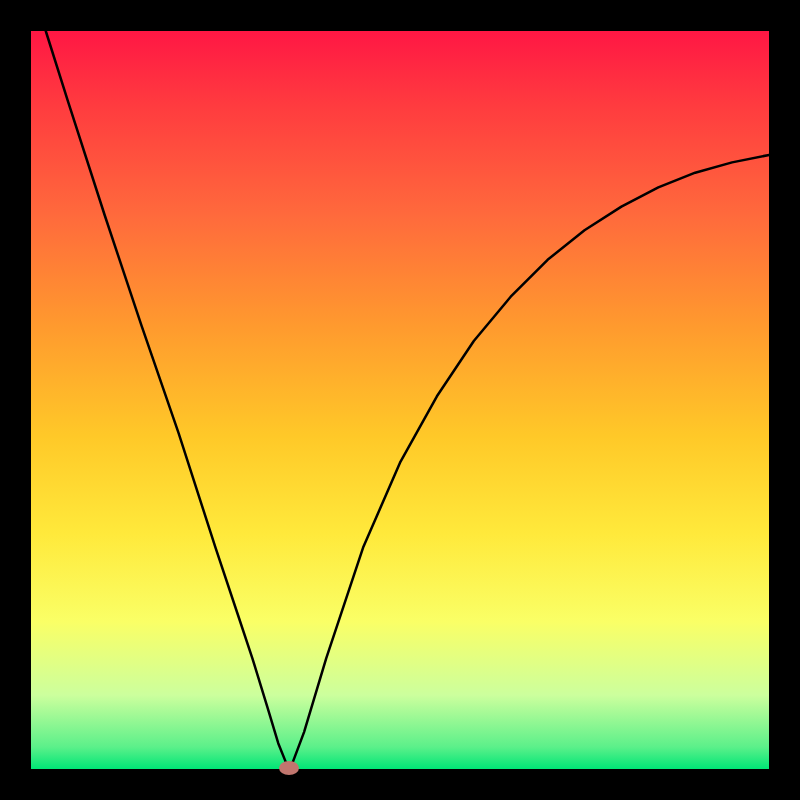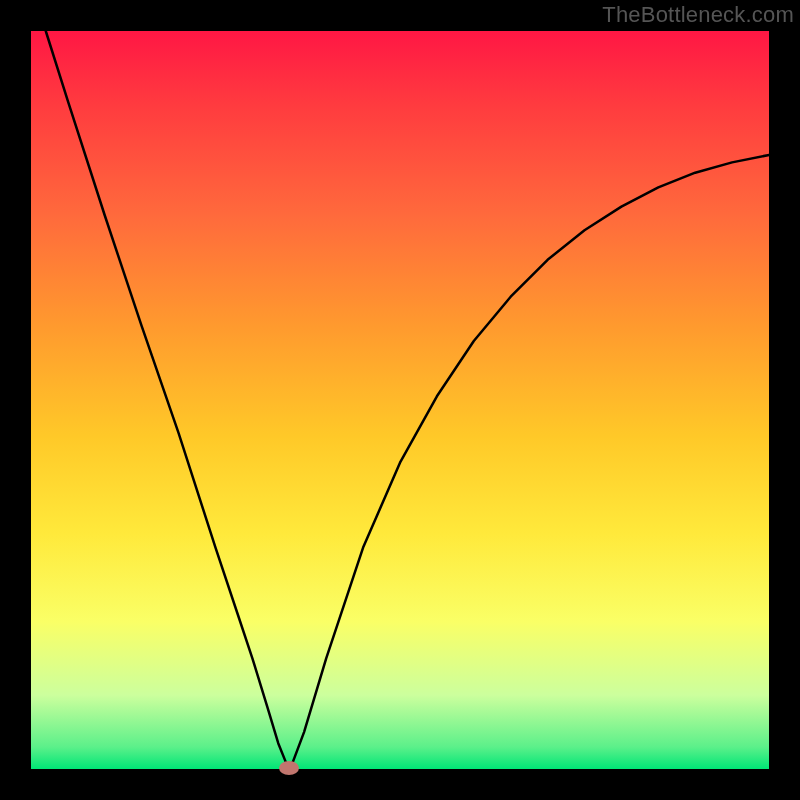--- a/index.html
+++ b/index.html
@@ -57,15 +57,14 @@
 <div class="frame">
 
   <div class="plot-area" style="left: 31px; top: 31px; width: 738px; height: 738px;"></div>
 
   <svg class="curve" width="800" height="800" viewBox="0 0 800 800">
       <path d="M45.76 31.00 L67.90 101.11 L104.80 215.50 L141.70 326.20 L178.60 433.21 L215.50 547.60 L237.64 614.02 L252.40 658.30 L267.16 706.27 L278.23 743.17 L285.61 761.62 L289.30 767.52 L292.99 761.62 L304.06 732.10 L326.20 658.30 L363.10 547.60 L400.00 462.73 L436.90 396.31 L473.80 340.96 L510.70 296.68 L547.60 259.78 L584.50 230.26 L621.40 206.64 L658.30 187.46 L695.20 172.70 L732.10 162.36 L769.00 154.98" fill="none" stroke="#000000" stroke-width="2.5" stroke-linejoin="round" stroke-linecap="round"></path>
     </svg>
 
   <div class="marker" style="width: 20px; height: 14px; left: 279.3px; top: 760.524px; background: rgb(193, 118, 110);"></div>
 
-  <div class="watermark">TheBottleneck.com</div>
 
 </div>
 
 </body></html>

